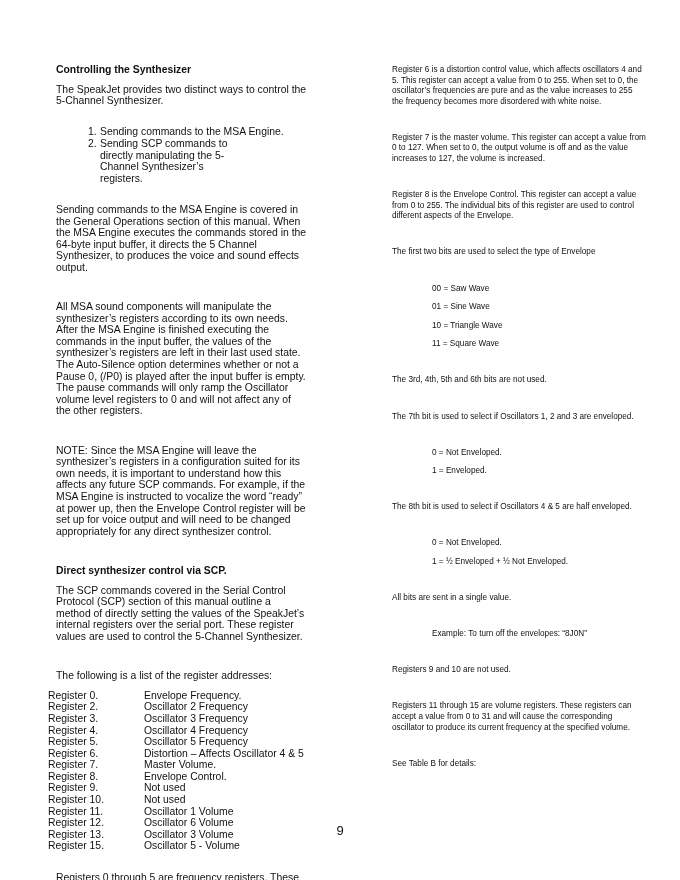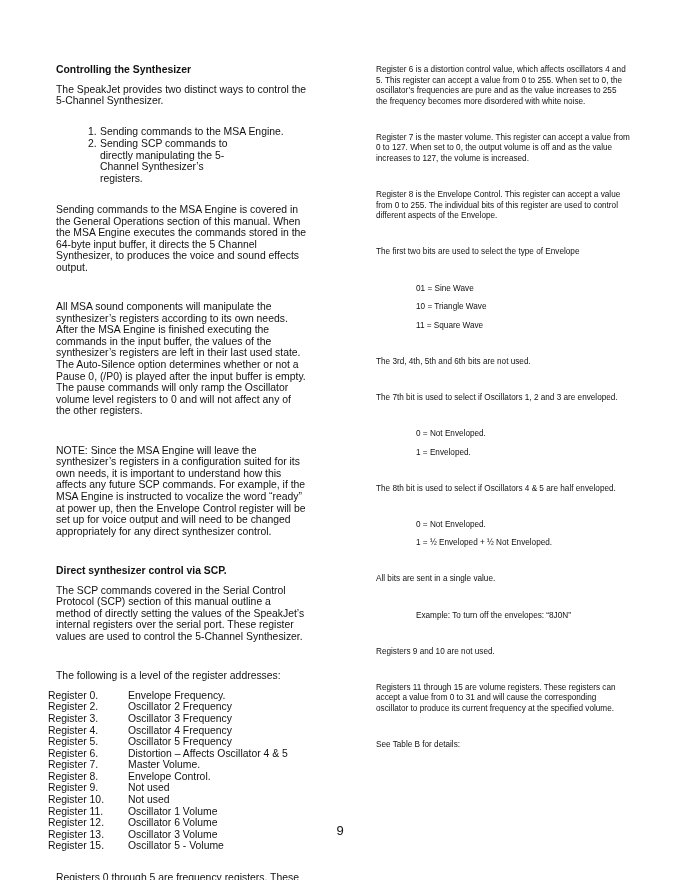--- a/index.html
+++ b/index.html
@@ -1,31 +1,31 @@
 <!DOCTYPE html>
 <html><head>
 <meta charset="utf-8">
 <style>
   html, body { margin: 0; padding: 0; background: #ffffff; }
   body { width: 680px; height: 880px; position: relative; overflow: hidden;
          font-family: "Liberation Sans", sans-serif; color: #111; }
   .col-left { position: absolute; left: 48px; top: 56px; width: 268px;
               font-size: 10.4px; line-height: 11.6px; }
-  .col-right { position: absolute; left: 368px; top: 57px; width: 270px;
+  .col-right { position: absolute; left: 384px; top: 57px; width: 270px;
                font-size: 8.2px; line-height: 10.6px; }
   p { margin: 8px; }
   .heading { font-weight: bold; }
   .gap { height: 11.6px; }
   .gap-r { height: 9.5px; }
   .olist { margin: 0; padding-left: 40px; }
   .olist .li { display: flex; }
   .olist .num { width: 12px; flex: none; }
   .bold { font-weight: normal; }
   .reg-row { display: flex; }
-  .reg-name { width: 80px; flex: none; }
+  .reg-name { width: 96px; flex: none; }
   .example-l { padding-left: 40px; font-size: 10px; line-height: 10px; }
   .indent-r { padding-left: 40px; }
   .page-num { position: absolute; left: 0; width: 680px; top: 823px;
               text-align: center; font-size: 13px; }
 </style>
 </head>
 <body>
 
 <div class="col-left">
   <p class="heading">Controlling the Synthesizer</p>
@@ -44,21 +44,21 @@
   <div class="gap"></div>
   <p>Sending commands to the MSA Engine is covered in the General Operations section of this manual. When the MSA Engine executes the commands stored in the 64-byte input buffer, it directs the 5 Channel Synthesizer, to produces the voice and sound effects output.</p>
   <div class="gap"></div>
   <p>All MSA sound components will manipulate the synthesizer’s registers according to its own needs.  After the MSA Engine is finished executing the commands in the input buffer, the values of the synthesizer’s registers are left in their last used state.  The Auto-Silence option determines whether or not a Pause 0, (/P0) is played after the input buffer is empty.  The pause commands will only ramp the Oscillator volume level registers to 0 and will not affect any of the other registers.</p>
   <div class="gap"></div>
   <p><span class="bold">NOTE:  Since the MSA Engine will leave the synthesizer’s registers in a configuration suited for its own needs, it is important to understand how this affects any future SCP commands</span><span>.  For example, if the MSA Engine is instructed to vocalize the word “ready” at power up, then the Envelope Control register will be set up for voice output and will need to be changed appropriately for any direct synthesizer control.</span></p>
   <div class="gap"></div>
   <p class="heading">Direct synthesizer control via SCP.</p>
   <p>The SCP commands covered in the Serial Control Protocol (SCP) section of this manual outline a method of directly setting the values of the SpeakJet’s internal registers over the serial port.  These register values are used to control the 5-Channel Synthesizer.</p>
   <div class="gap"></div>
-  <p>The following is a level of the register addresses:</p>
+  <p>The following is a list of the register addresses:</p>
   <div>
     <div class="reg-row">
         <span class="reg-name">Register 0.</span>
         <span>Envelope Frequency.</span>
       </div>
     <div class="reg-row">
         <span class="reg-name">Register 2.</span>
         <span>Oscillator 2 Frequency</span>
       </div>
     <div class="reg-row">
@@ -118,20 +118,21 @@
 <div class="col-right">
   <p>Register 6 is a distortion control value, which affects oscillators 4 and 5.  This register can accept a value from 0 to 255.  When set to 0, the oscillator’s frequencies are pure and as the value increases to 255 the frequency becomes more disordered with white noise.</p>
   <div class="gap-r"></div>
   <p>Register 7 is the master volume.  This register can accept a value from 0 to 127.  When set to 0, the output volume is off and as the value increases to 127, the volume is increased.</p>
   <div class="gap-r"></div>
   <p>Register 8 is the Envelope Control.  This register can accept a value from 0 to 255.  The individual bits of this register are used to control different aspects of the Envelope.</p>
   <div class="gap-r"></div>
   <p>The first two bits are used to select the type of Envelope</p>
   <div class="gap-r"></div>
   <div class="indent-r">
+    <p>00 = Saw Wave</p>
     <p>01 = Sine Wave</p>
     <p>10 = Triangle Wave</p>
     <p>11 = Square Wave</p>
   </div>
   <div class="gap-r"></div>
   <p>The 3rd, 4th, 5th and 6th bits are not used.</p>
   <div class="gap-r"></div>
   <p>The 7th bit is used to select if Oscillators 1, 2 and 3 are enveloped.</p>
   <div class="gap-r"></div>
   <div class="indent-r">

